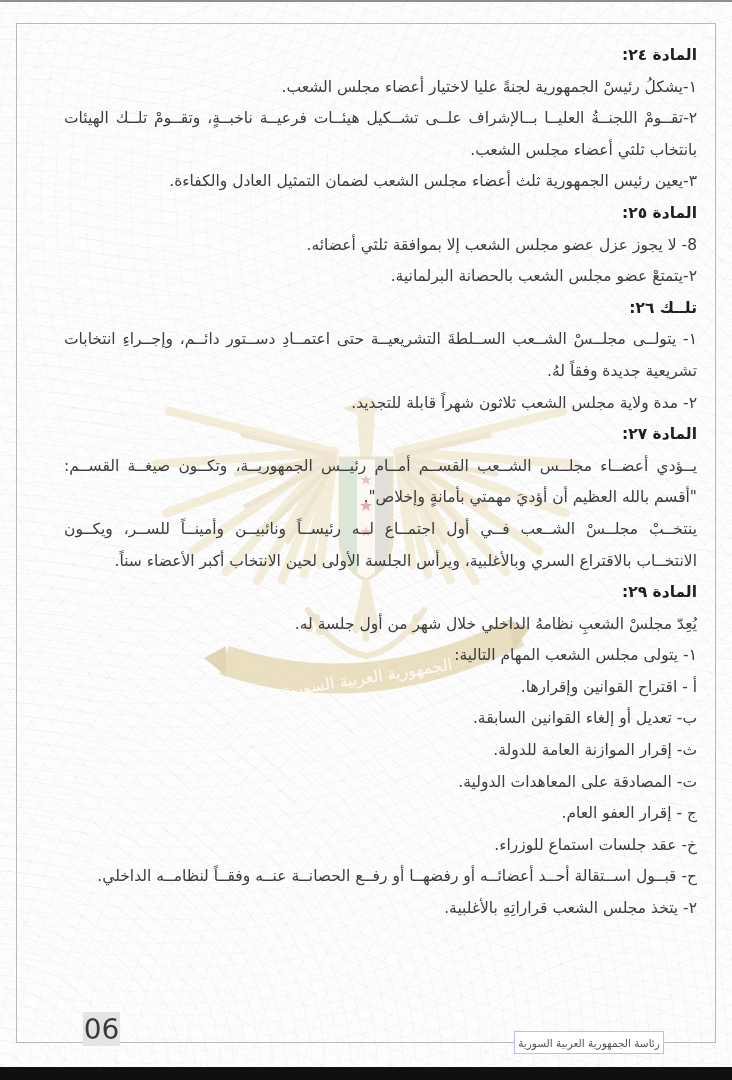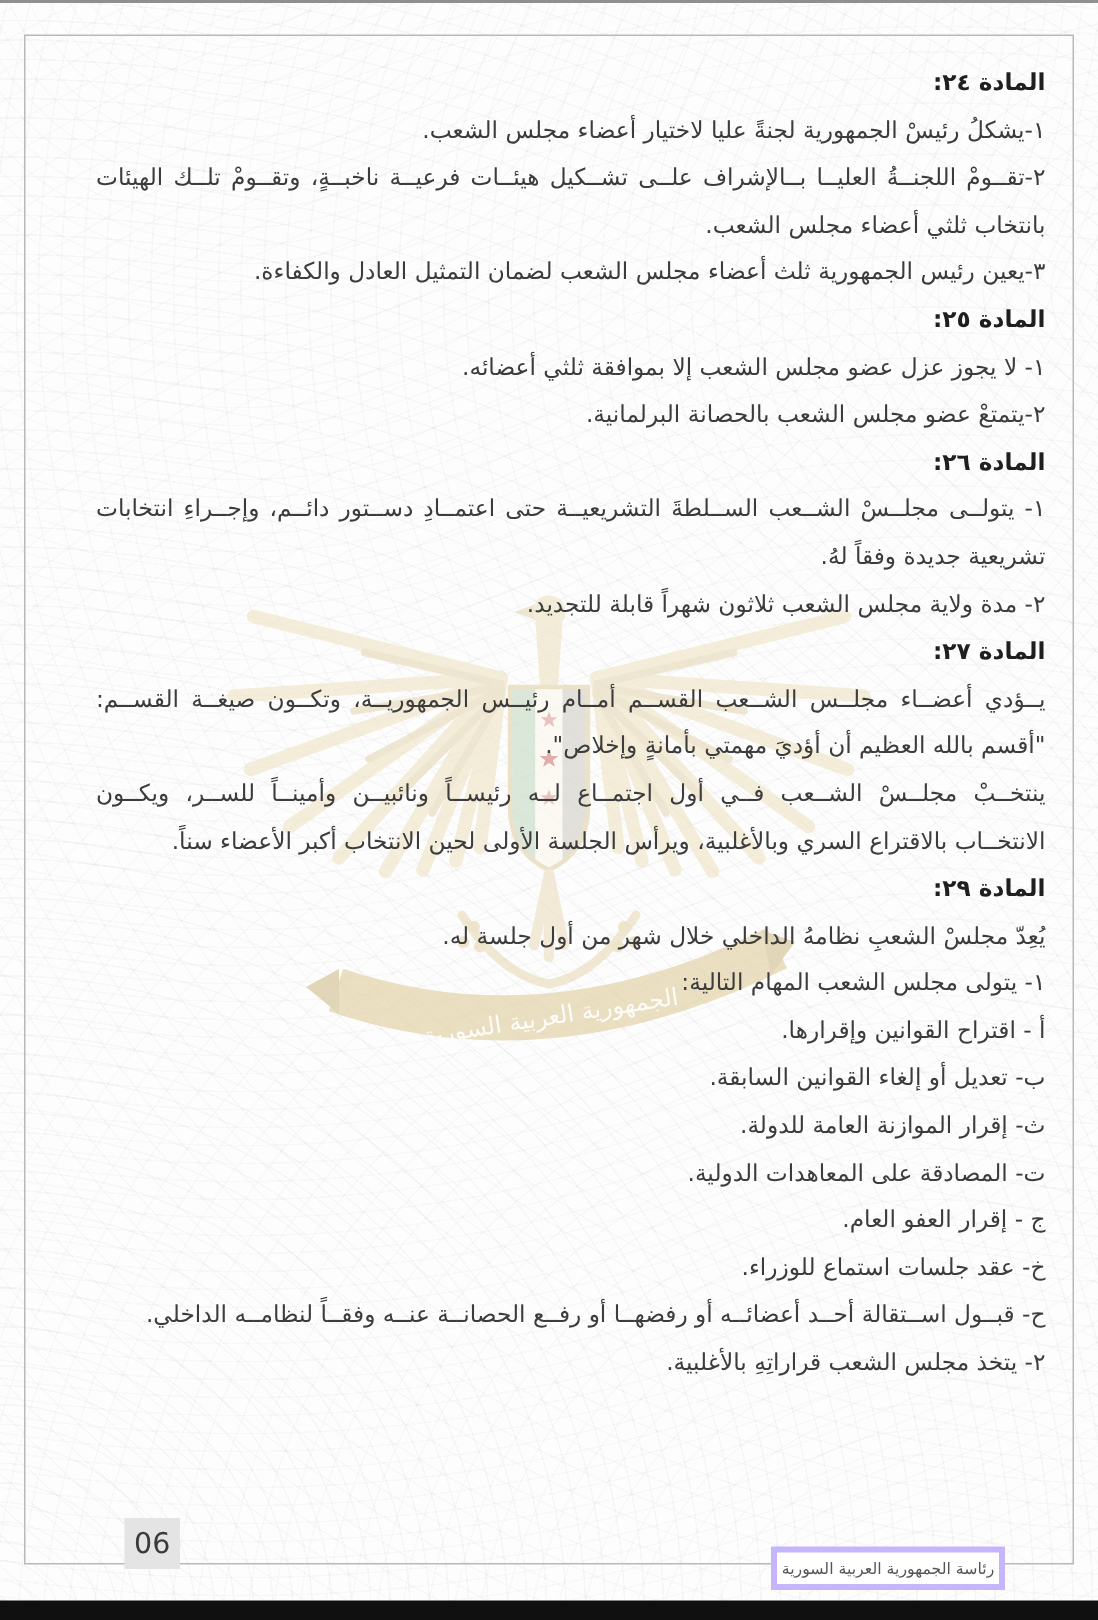--- a/index.html
+++ b/index.html
@@ -26,26 +26,26 @@
   .content{
     position:absolute;left:64px;top:40px;width:633px;
     direction:rtl;color:var(--text);font-size:15.5px;line-height:31.6px;
     z-index:2;
   }
   .content p{margin:0;}
   .content p.body{text-align:justify;}
   .content p.heading{font-weight:bold;color:var(--heading);text-align:right;}
   .page-number{
     position:absolute;left:83px;top:1012px;width:37px;height:34px;z-index:3;
-    background:var(--page_number_bg);color:#3a3a3a;font-size:19px;
+    background:var(--page_number_bg);color:#3a3a3a;font-size:28px;
     display:flex;align-items:center;justify-content:center;
   }
   .footer-box{
     position:absolute;left:514px;top:1031px;width:148px;height:21px;z-index:3;
-    background:#fff;border:4px solid #c4b5fd;direction:rtl;
+    background:#fff;border:1px solid #c4b5fd;direction:rtl;
     display:flex;align-items:center;justify-content:center;
     font-size:10.5px;color:#555;white-space:nowrap;
   }
 </style>
 </head>
 <body>
 
 <div class="top-bar"></div>
 
 <div class="frame"></div>
@@ -136,23 +136,23 @@
   <path d="M362,242 L384,250 L368,272 Z" fill="#d8c89e"></path>
   <text x="222" y="305" transform="rotate(-9 222 305)" text-anchor="middle" font-size="16" fill="#fdfcf7" style="direction:rtl">الجمهورية العربية السورية</text>
 </svg>
 
 <div class="content">
     <p class="blk heading">المادة ٢٤:</p>
     <p class="blk body">١-يشكلُ رئيسْ الجمهورية لجنةً عليا لاختيار أعضاء مجلس الشعب.</p>
     <p class="blk body">٢-تقــومْ اللجنــةُ العليــا بــالإشراف علــى تشــكيل هيئــات فرعيــة ناخبــةٍ، وتقــومْ تلــك الهيئات بانتخاب ثلثي أعضاء مجلس الشعب.</p>
     <p class="blk body">٣-يعين رئيس الجمهورية ثلث أعضاء مجلس الشعب لضمان التمثيل العادل والكفاءة.</p>
     <p class="blk heading">المادة ٢٥:</p>
-    <p class="blk body">١- لا يجوز عزل عضو مجلس الشعب إلا بموافقة ثلثي أعضائه.</p>
+    <p class="blk body">8- لا يجوز عزل عضو مجلس الشعب إلا بموافقة ثلثي أعضائه.</p>
     <p class="blk body">٢-يتمتعْ عضو مجلس الشعب بالحصانة البرلمانية.</p>
-    <p class="blk heading">المادة ٢٦:</p>
+    <p class="blk heading">تلــك ٢٦:</p>
     <p class="blk body">١- يتولــى مجلــسْ الشــعب الســلطةَ التشريعيــة حتى اعتمــادِ دســتور دائــم، وإجــراءِ انتخابات تشريعية جديدة وفقاً لهُ.</p>
     <p class="blk body">٢- مدة ولاية مجلس الشعب ثلاثون شهراً قابلة للتجديد.</p>
     <p class="blk heading">المادة ٢٧:</p>
     <p class="blk body">يــؤدي أعضــاء مجلــس الشــعب القســم أمــام رئيــس الجمهوريــة، وتكــون صيغــة القســم: "أقسم بالله العظيم أن أؤديَ مهمتي بأمانةٍ وإخلاص".</p>
     <p class="blk body">ينتخــبْ مجلــسْ الشــعب فــي أول اجتمــاع لــه رئيســاً ونائبيــن وأمينــاً للســر، ويكــون الانتخــاب بالاقتراع السري وبالأغلبية، ويرأس الجلسة الأولى لحين الانتخاب أكبر الأعضاء سناً.</p>
     <p class="blk heading">المادة ٢٩:</p>
     <p class="blk body">يُعِدّ مجلسْ الشعبِ نظامهُ الداخلي خلال شهر من أول جلسة له.</p>
     <p class="blk body">١- يتولى مجلس الشعب المهام التالية:</p>
     <p class="blk body">أ - اقتراح القوانين وإقرارها.</p>
     <p class="blk body">ب- تعديل أو إلغاء القوانين السابقة.</p>

